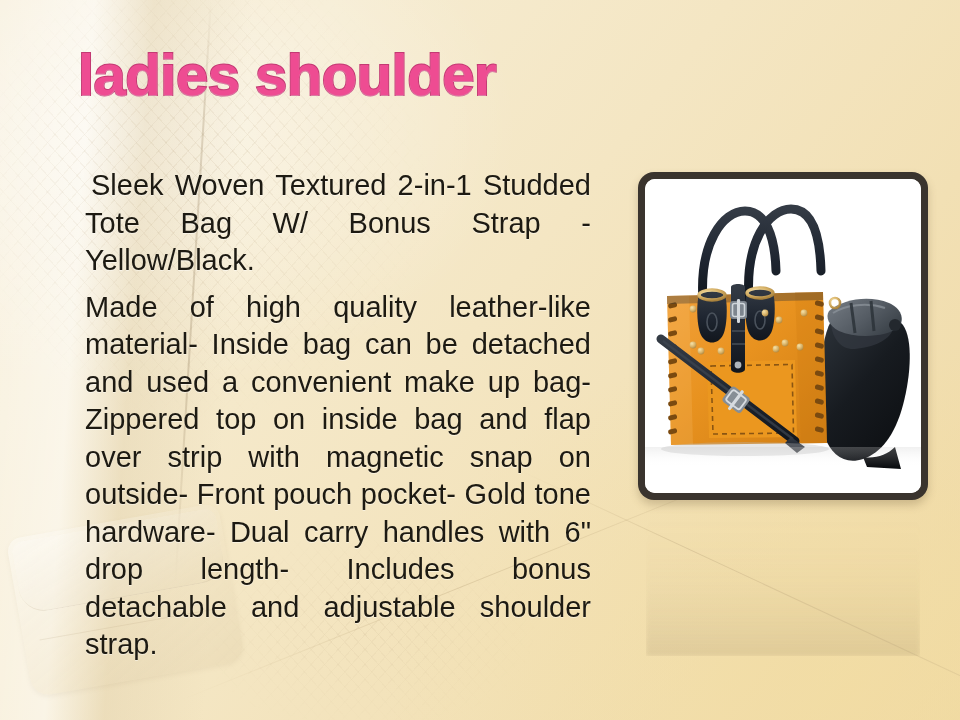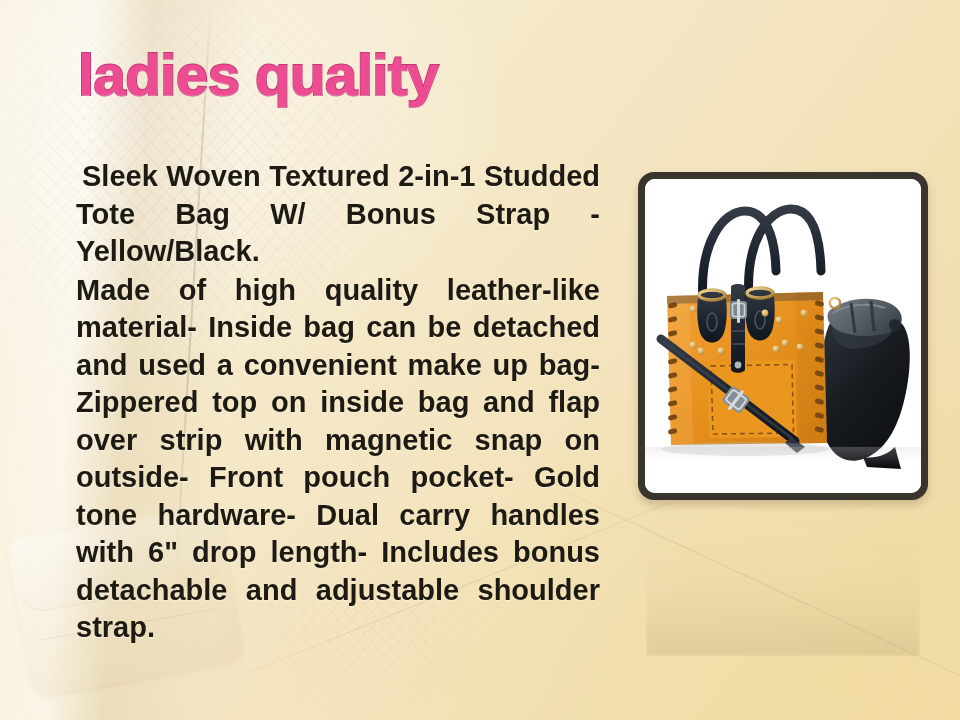--- a/index.html
+++ b/index.html
@@ -126,28 +126,27 @@
   }
 
   
   .body-col {
     position: absolute;
     left: 76px;
     top: 158px;
     width: 524px;
   }
   .para {
-    margin: 0;
+    margin: 9px;
     color: #1d1a12;
     font-size: 29px;
     line-height: 37.5px;
     text-align: justify;
     text-justify: inter-word;
     text-shadow: 0 1px 0 rgba(255,255,255,.45);
-    font-weight: bold;
   }
   .para.p1 { text-indent: 6px; }
   .para.p2 { margin-top: 1px; }
 
   
   .frame {
     position: absolute;
     left: 638px;
     top: 172px;
     width: 290px;
@@ -196,21 +195,21 @@
   <div class="bg-diagline"></div>
   <div class="bg-diagline2"></div>
   <div class="bg-diagline3"></div>
 
   <div class="ghost-clutch">
     <div class="gc-body"></div>
     <div class="gc-flap"></div>
     <div class="gc-seam"></div>
   </div>
 
-  <div class="title">ladies quality</div>
+  <div class="title">ladies shoulder</div>
 
   <div class="body-col">
     <p class="para p1">Sleek Woven Textured 2-in-1 Studded Tote Bag W/ Bonus Strap - Yellow/Black.</p>
     <p class="para p2">Made of high quality leather-like material- Inside bag can be detached and used a convenient make up bag- Zippered top on inside bag and flap over strip with magnetic snap on outside- Front pouch pocket- Gold tone hardware- Dual carry handles with 6" drop length- Includes bonus detachable and adjustable shoulder strap.</p>
   </div>
 
   <div class="frame">
     <div class="frame-inner">
       <svg class="photo" viewBox="0 0 276 314" preserveAspectRatio="xMidYMid meet">
         <defs>

